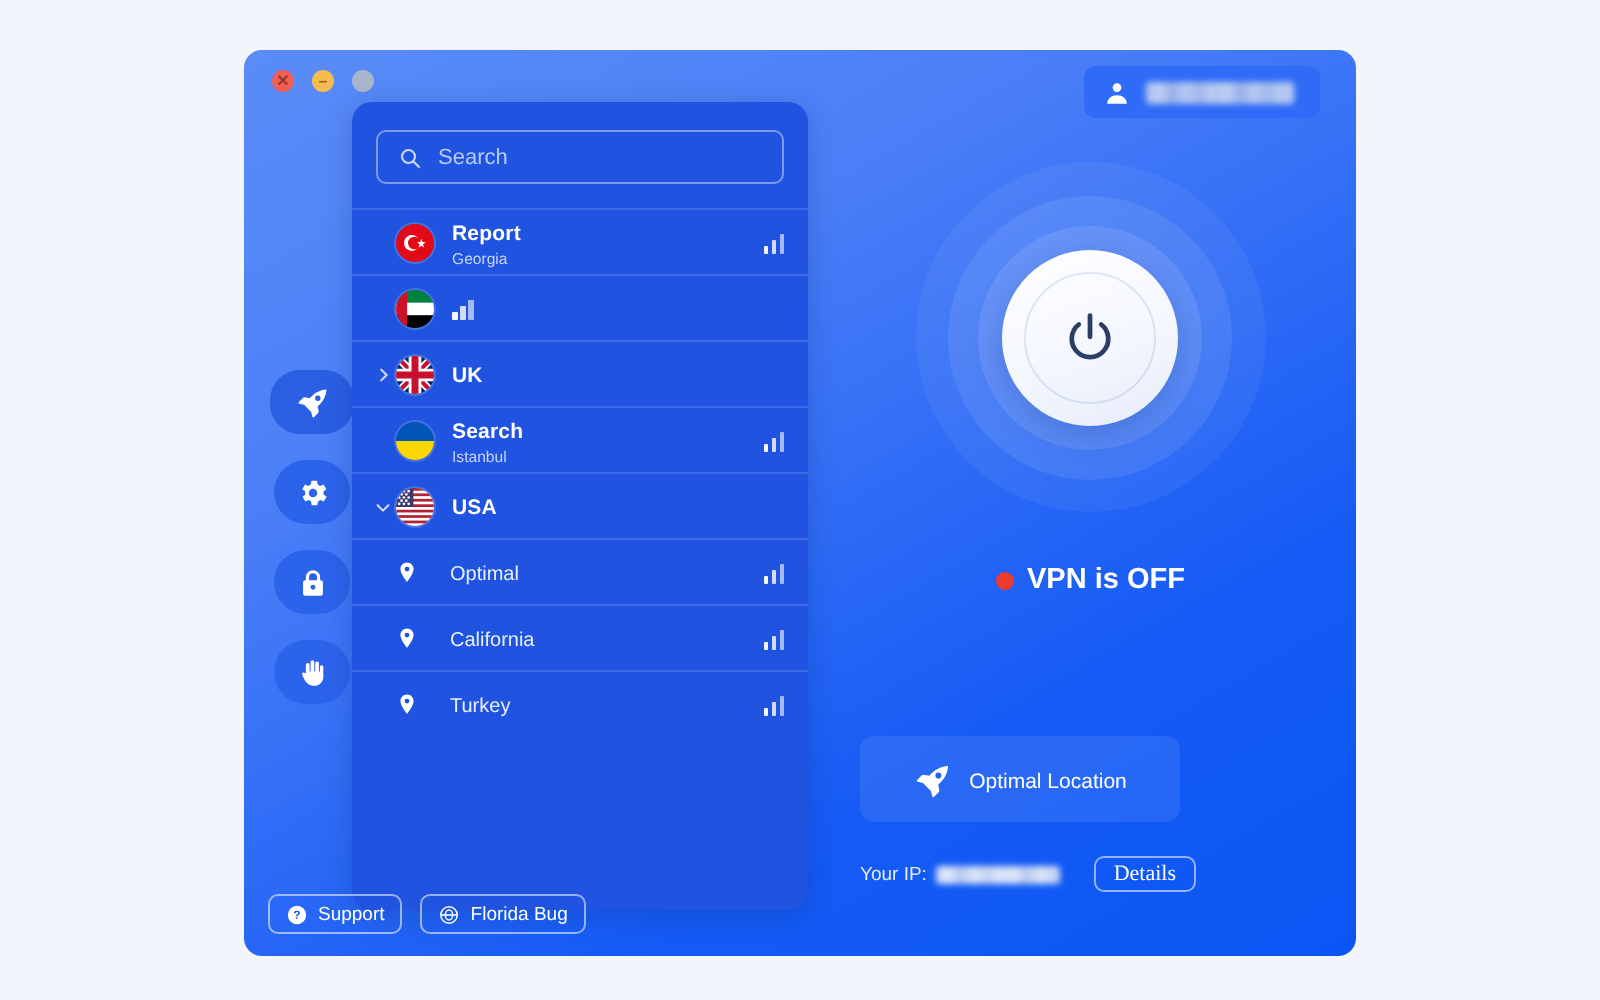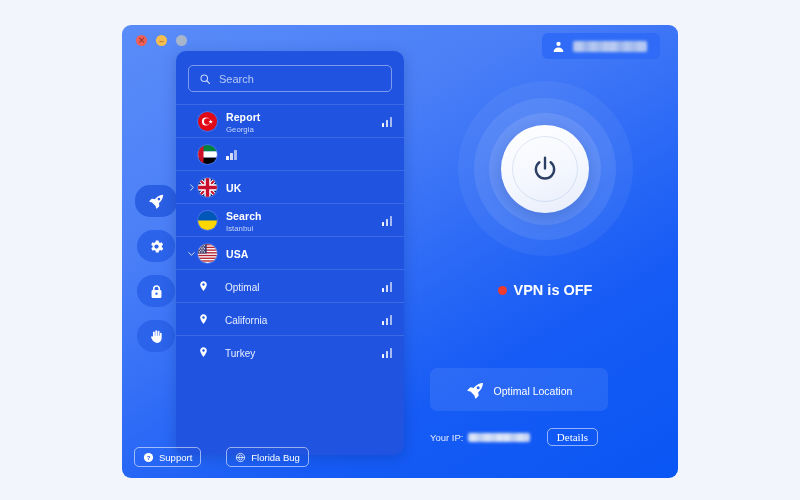--- a/index.html
+++ b/index.html
@@ -174,21 +174,21 @@
   #vpn-status {
     margin-top: 26px;
     display: flex; align-items: center; gap: 7px;
   }
   .status-dot { width: 9px; height: 9px; border-radius: 50%; }
   #status-text { font-size: 14.5px; font-weight: bold; color: #ffffff; }
 
   
   #location-card {
     position: absolute; left: 18px; top: 317px;
-    width: 178px;
+    width: 160px;
     background: rgba(255,255,255,.085);
     border-radius: 7px;
     padding: 13px 10px 11px 10px;
     display: flex; align-items: center; justify-content: center; gap: 9px;
   }
   #location-card svg { width: 19px; height: 19px; flex: 0 0 auto; }
   #optimal-label { font-size: 10.5px; color: #ffffff; }
 
   #ip-row {
     position: absolute; left: 18px; top: 377px;
@@ -209,21 +209,21 @@
     padding: 2px 9px;
     font-size: 11px; color: #ffffff;
     background: transparent;
     font-family: Liberation Serif, serif;
     white-space: nowrap;
   }
 
   
   #footer {
     position: absolute; left: 12px; bottom: 11px;
-    display: flex; gap: 25px;
+    display: flex; gap: 9px;
   }
   .foot-btn {
     height: 20px;
     border: 1px solid rgba(255,255,255,.55);
     border-radius: 5px;
     background: transparent;
     display: flex; align-items: center; gap: 5px;
     padding: 0 8px;
     font-size: 9.5px; color: #ffffff;
     font-family: "Liberation Sans", sans-serif;

